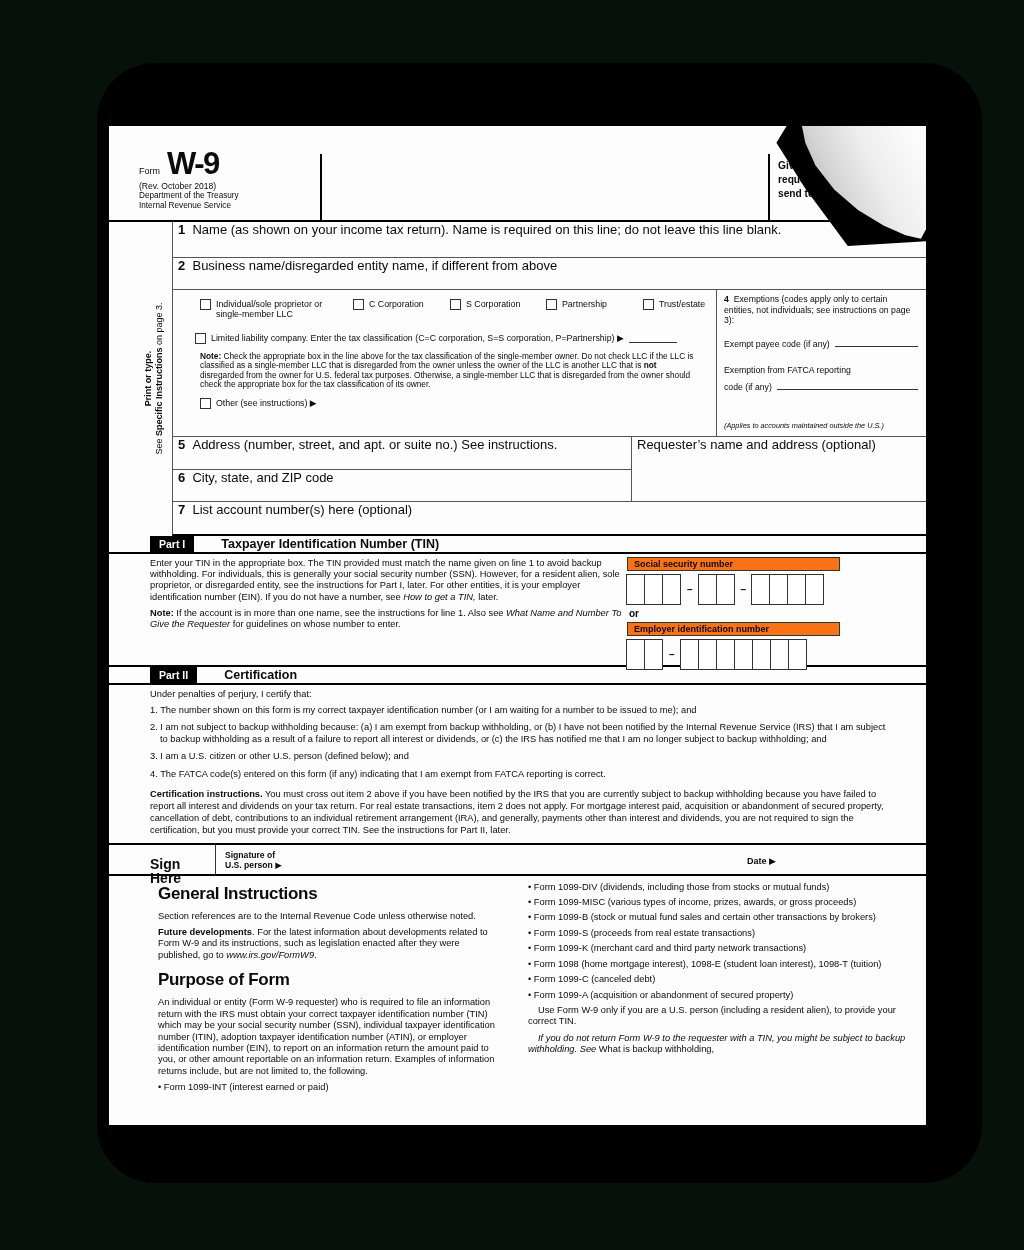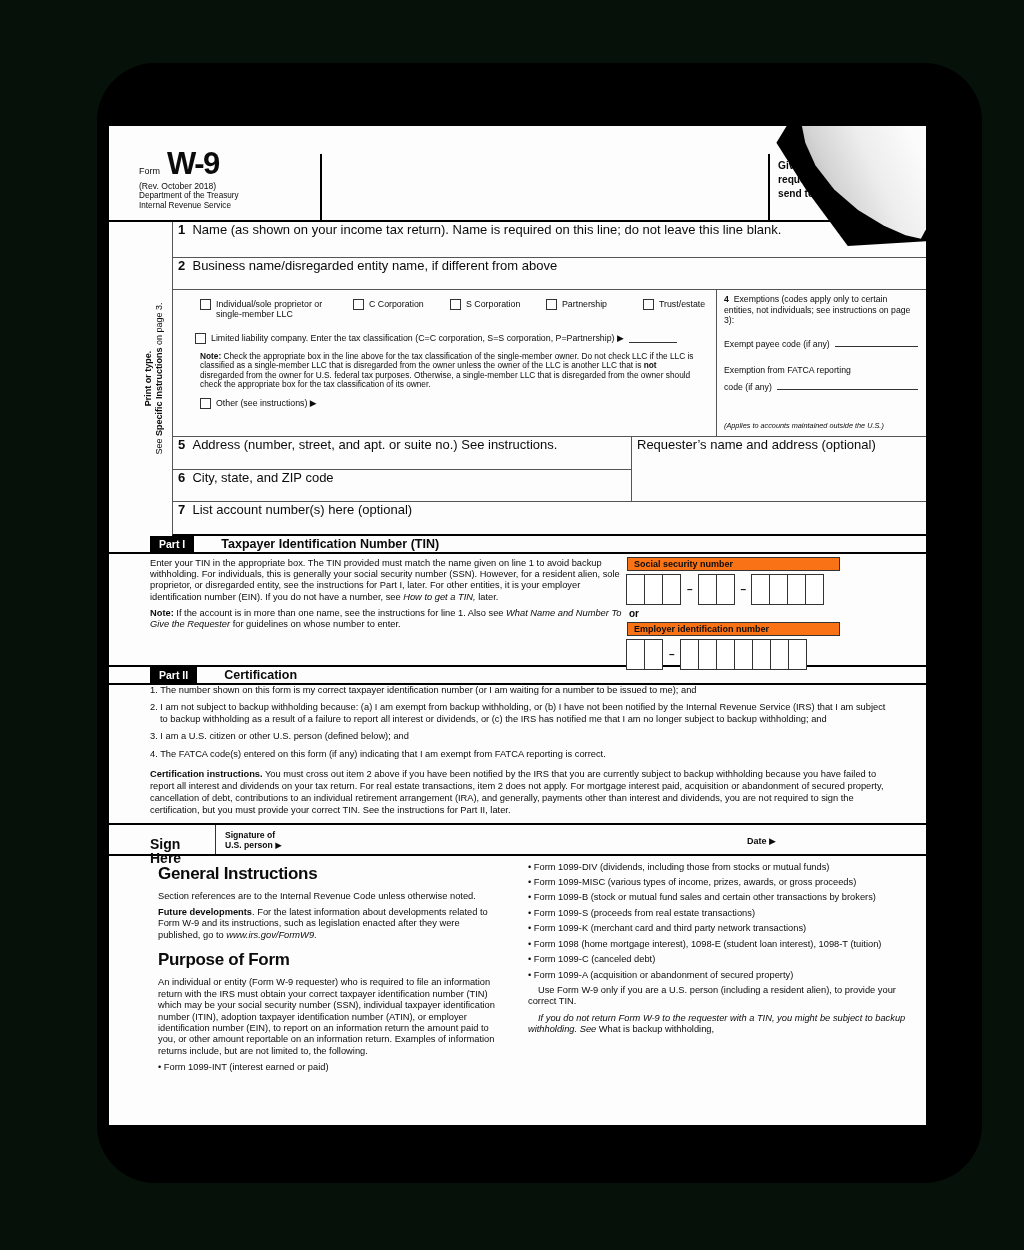--- a/index.html
+++ b/index.html
@@ -261,20 +261,21 @@
         </div>
       </div>
     </div>
   </div>
 
   <div class="part2">
     <div class="partbar">
       <span class="partlabel">Part II</span>
       <span class="parttitle">Certification</span>
     </div>
+    <p class="intro">Under penalties of perjury, I certify that:</p>
     <p class="citem">1. The number shown on this form is my correct taxpayer identification number (or I am waiting for a number to be issued to me); and</p>
     <p class="citem">2. I am not subject to backup withholding because: (a) I am exempt from backup withholding, or (b) I have not been notified by the Internal Revenue Service (IRS) that I am subject to backup withholding as a result of a failure to report all interest or dividends, or (c) the IRS has notified me that I am no longer subject to backup withholding; and</p>
     <p class="citem">3. I am a U.S. citizen or other U.S. person (defined below); and</p>
     <p class="citem">4. The FATCA code(s) entered on this form (if any) indicating that I am exempt from FATCA reporting is correct.</p>
     <p class="cinstr"><span class="b">Certification instructions.</span><span> You must cross out item 2 above if you have been notified by the IRS that you are currently subject to backup withholding because you have failed to report all interest and dividends on your tax return. For real estate transactions, item 2 does not apply. For mortgage interest paid, acquisition or abandonment of secured property, cancellation of debt, contributions to an individual retirement arrangement (IRA), and generally, payments other than interest and dividends, you are not required to sign the certification, but you must provide your correct TIN. See the instructions for Part II, later.</span></p>
   </div>
 
   <div class="signrow">
     <div class="signhere">
       <div>Sign</div>

